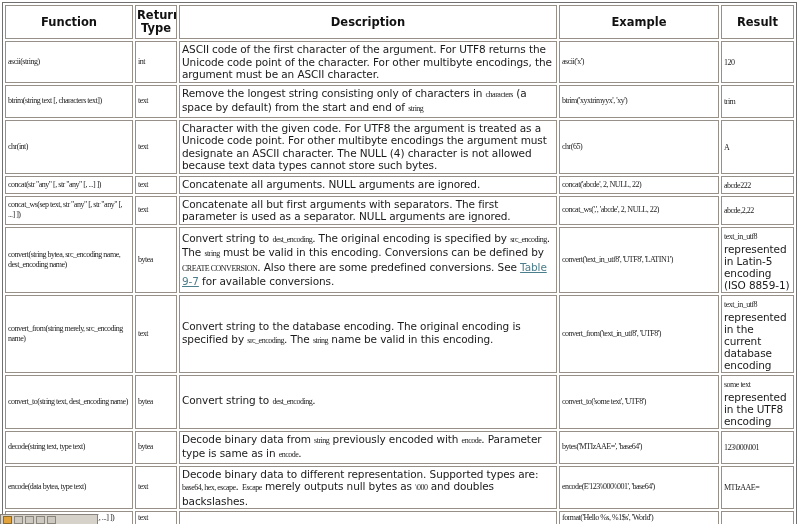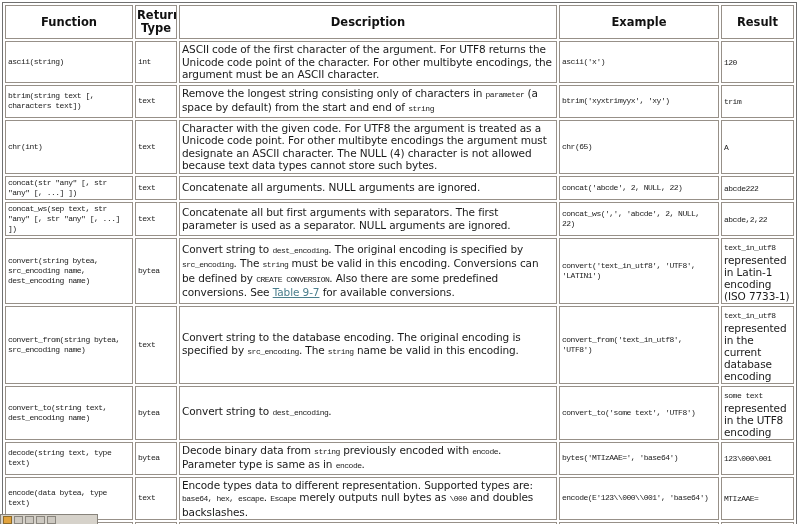--- a/index.html
+++ b/index.html
@@ -29,21 +29,21 @@
   }
   th {
     text-align: center;
     font-weight: bold;
     font-size: 11.5px;
     line-height: 13px;
     padding: 3px 1px;
     color: #111;
   }
   td.c-fn, td.c-rt, td.c-ex, .code {
-    font-family: Liberation Mono, monospace;
+    font-family: Liberation Serif, serif;
     font-size: 8px;
     letter-spacing: -0.5px;
     line-height: 10px;
     color: #222;
   }
   td.c-desc, td.c-res {
     font-size: 10.5px;
     line-height: 12.5px;
     letter-spacing: -0.1px;
   }
@@ -96,21 +96,21 @@
       <tr>
         <td class="c-fn">ascii(string)</td>
         <td class="c-rt">int</td>
         <td class="c-desc"><span>ASCII code of the first character of the argument. For UTF8 returns the Unicode code point of the character. For other multibyte encodings, the argument must be an ASCII character.</span></td>
         <td class="c-ex">ascii('x')</td>
         <td class="c-res"><span class="code">120</span></td>
       </tr>
       <tr>
         <td class="c-fn">btrim(string text [, characters text])</td>
         <td class="c-rt">text</td>
-        <td class="c-desc"><span>Remove the longest string consisting only of characters in </span><span class="code">parameter</span><span> (a space by default) from the start and end of </span><span class="code">string</span></td>
+        <td class="c-desc"><span>Remove the longest string consisting only of characters in </span><span class="code">characters</span><span> (a space by default) from the start and end of </span><span class="code">string</span></td>
         <td class="c-ex">btrim('xyxtrimyyx', 'xy')</td>
         <td class="c-res"><span class="code">trim</span></td>
       </tr>
       <tr>
         <td class="c-fn">chr(int)</td>
         <td class="c-rt">text</td>
         <td class="c-desc"><span>Character with the given code. For UTF8 the argument is treated as a Unicode code point. For other multibyte encodings the argument must designate an ASCII character. The NULL (4) character is not allowed because text data types cannot store such bytes.</span></td>
         <td class="c-ex">chr(65)</td>
         <td class="c-res"><span class="code">A</span></td>
       </tr>
@@ -126,24 +126,24 @@
         <td class="c-rt">text</td>
         <td class="c-desc"><span>Concatenate all but first arguments with separators. The first parameter is used as a separator. NULL arguments are ignored.</span></td>
         <td class="c-ex">concat_ws(',', 'abcde', 2, NULL, 22)</td>
         <td class="c-res"><span class="code">abcde,2,22</span></td>
       </tr>
       <tr>
         <td class="c-fn">convert(string bytea, src_encoding name, dest_encoding name)</td>
         <td class="c-rt">bytea</td>
         <td class="c-desc"><span>Convert string to </span><span class="code">dest_encoding</span><span>. The original encoding is specified by </span><span class="code">src_encoding</span><span>. The </span><span class="code">string</span><span> must be valid in this encoding. Conversions can be defined by </span><span class="code">CREATE CONVERSION</span><span>. Also there are some predefined conversions. See </span><a class="doclink" href="#">Table 9-7</a><span> for available conversions.</span></td>
         <td class="c-ex">convert('text_in_utf8', 'UTF8', 'LATIN1')</td>
-        <td class="c-res"><span class="code">text_in_utf8</span><span> represented in Latin-1 encoding (ISO 7733-1)</span></td>
+        <td class="c-res"><span class="code">text_in_utf8</span><span> represented in Latin-5 encoding (ISO 8859-1)</span></td>
       </tr>
       <tr>
-        <td class="c-fn">convert_from(string bytea, src_encoding name)</td>
+        <td class="c-fn">convert_from(string merely, src_encoding name)</td>
         <td class="c-rt">text</td>
         <td class="c-desc"><span>Convert string to the database encoding. The original encoding is specified by </span><span class="code">src_encoding</span><span>. The </span><span class="code">string</span><span> name be valid in this encoding.</span></td>
         <td class="c-ex">convert_from('text_in_utf8', 'UTF8')</td>
         <td class="c-res"><span class="code">text_in_utf8</span><span> represented in the current database encoding</span></td>
       </tr>
       <tr>
         <td class="c-fn">convert_to(string text, dest_encoding name)</td>
         <td class="c-rt">bytea</td>
         <td class="c-desc"><span>Convert string to </span><span class="code">dest_encoding</span><span>.</span></td>
         <td class="c-ex">convert_to('some text', 'UTF8')</td>
@@ -152,21 +152,21 @@
       <tr>
         <td class="c-fn">decode(string text, type text)</td>
         <td class="c-rt">bytea</td>
         <td class="c-desc"><span>Decode binary data from </span><span class="code">string</span><span> previously encoded with </span><span class="code">encode</span><span>. Parameter type is same as in </span><span class="code">encode</span><span>.</span></td>
         <td class="c-ex">bytes('MTIzAAE=', 'base64')</td>
         <td class="c-res"><span class="code">123\000\001</span></td>
       </tr>
       <tr>
         <td class="c-fn">encode(data bytea, type text)</td>
         <td class="c-rt">text</td>
-        <td class="c-desc"><span>Encode types data to different representation. Supported types are: </span><span class="code">base64, hex, escape</span><span>. </span><span class="code">Escape</span><span> merely outputs null bytes as </span><span class="code">\000</span><span> and doubles backslashes.</span></td>
+        <td class="c-desc"><span>Decode binary data to different representation. Supported types are: </span><span class="code">base64, hex, escape</span><span>. </span><span class="code">Escape</span><span> merely outputs null bytes as </span><span class="code">\000</span><span> and doubles backslashes.</span></td>
         <td class="c-ex">encode(E'123\\000\\001', 'base64')</td>
         <td class="c-res"><span class="code">MTIzAAE=</span></td>
       </tr>
       <tr>
         <td class="c-fn">format(formatstr text [, str "any" [, ...] ])</td>
         <td class="c-rt">text</td>
         <td class="c-desc"></td>
         <td class="c-ex">format('Hello %s, %1$s', 'World')</td>
         <td class="c-res"></td>
       </tr>

